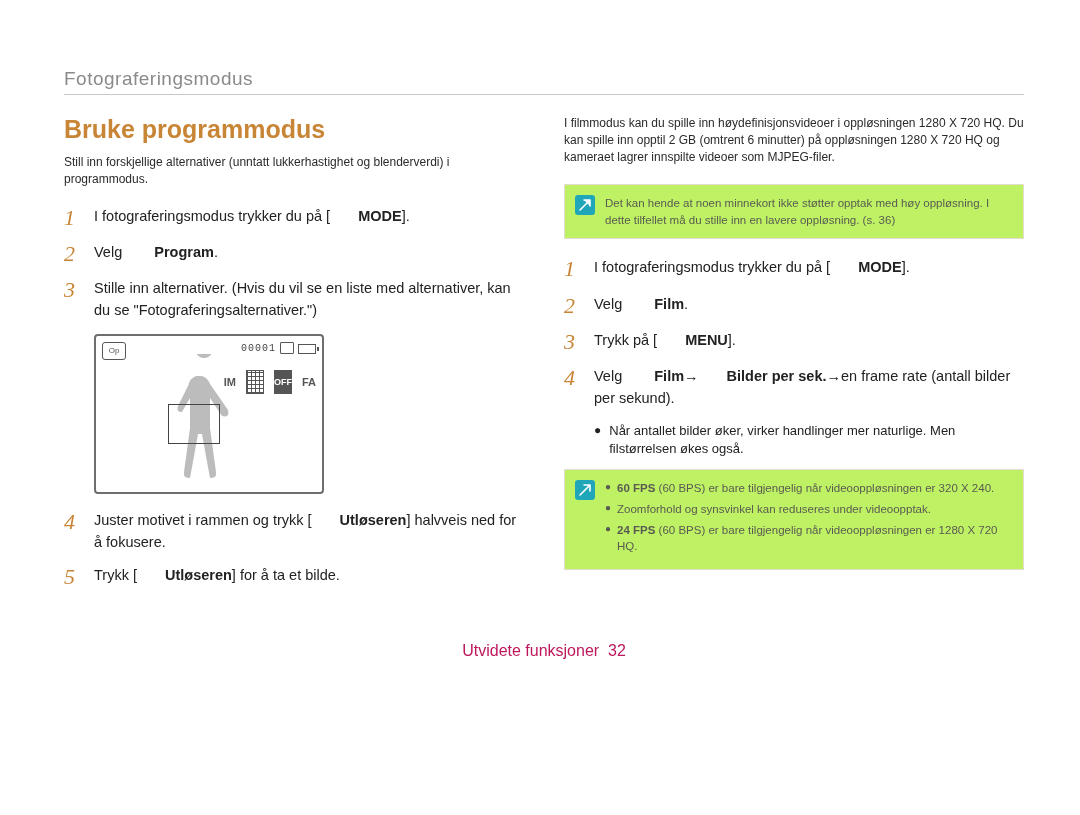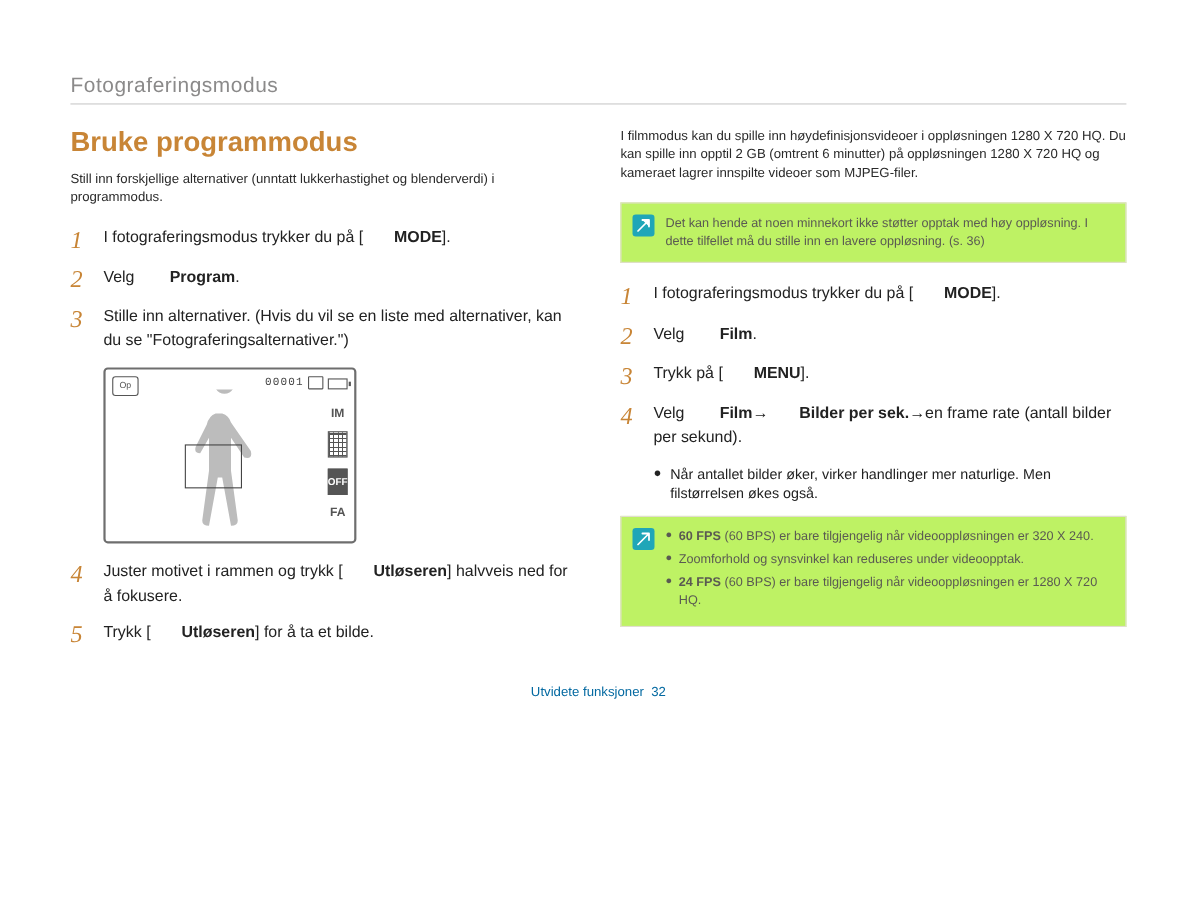--- a/index.html
+++ b/index.html
@@ -24,28 +24,28 @@
   .notebox ul { list-style: none; }
   .notebox ul li { display:flex; gap:6px; margin-bottom: 4px; }
   .notebox ul li .dot { font-size: 10px; }
   .lcd { width: 230px; height: 160px; border: 2px solid #6e6e6e; border-radius: 4px; margin: 4px 0 16px 30px; position: relative; background: #fff; }
   .lcd .mode-icon { position:absolute; top:6px; left:6px; width:24px; height:18px; border:1.5px solid #555; border-radius:3px; display:flex; align-items:center; justify-content:center; font-size:8px; color:#555; }
   .lcd .topright { position:absolute; top:6px; right:6px; display:flex; align-items:flex-end; gap:4px; }
   .lcd .topright .count { font-family: "Courier New", monospace; font-size: 10px; letter-spacing:1px; color:#444; }
   .lcd .topright .sd { width:14px; height:12px; border:1.5px solid #555; border-radius:1px; }
   .lcd .topright .batt { width:18px; height:10px; border:1.5px solid #555; position:relative; }
   .lcd .topright .batt::after { content:""; position:absolute; right:-4px; top:2px; width:2px; height:4px; background:#555; }
-  .lcd .side-icons { position:absolute; right:6px; top:34px; display:flex; flex-direction:column; gap:10px; align-items:center; color:#555; font-size:11px; font-weight:bold; }
+  .lcd .side-icons { position:absolute; right:6px; top:34px; display:flex; flex-direction:row; gap:10px; align-items:center; color:#555; font-size:11px; font-weight:bold; }
   .lcd .side-icons .box { width:18px; height:24px; border:1.5px solid #555; }
   .lcd .side-icons .box.grid { background: repeating-linear-gradient(0deg,#555 0 1px,transparent 1px 4px), repeating-linear-gradient(90deg,#555 0 1px,transparent 1px 4px); }
   .lcd .side-icons .box.dark { background:#555; color:#fff; display:flex; align-items:center; justify-content:center; font-size:9px; }
   .lcd .silhouette { position:absolute; left:80px; top:18px; }
   .lcd .silhouette svg { display:block; }
   .lcd .focus-box { position:absolute; left:72px; top:68px; width:52px; height:40px; border:1.5px solid #444; }
-  .footer { text-align:center; font-size:12px; color:#0369a1; margin-top: 20px; }
+  .footer { text-align:center; font-size:16px; color:#be185d; margin-top: 40px; }
   .arrow { display:inline-block; }
 </style>
 </head>
 <body>
 
 <div class="page">
   <div class="section-header">Fotograferingsmodus</div>
   <hr class="hr">
 
   <div class="cols">

